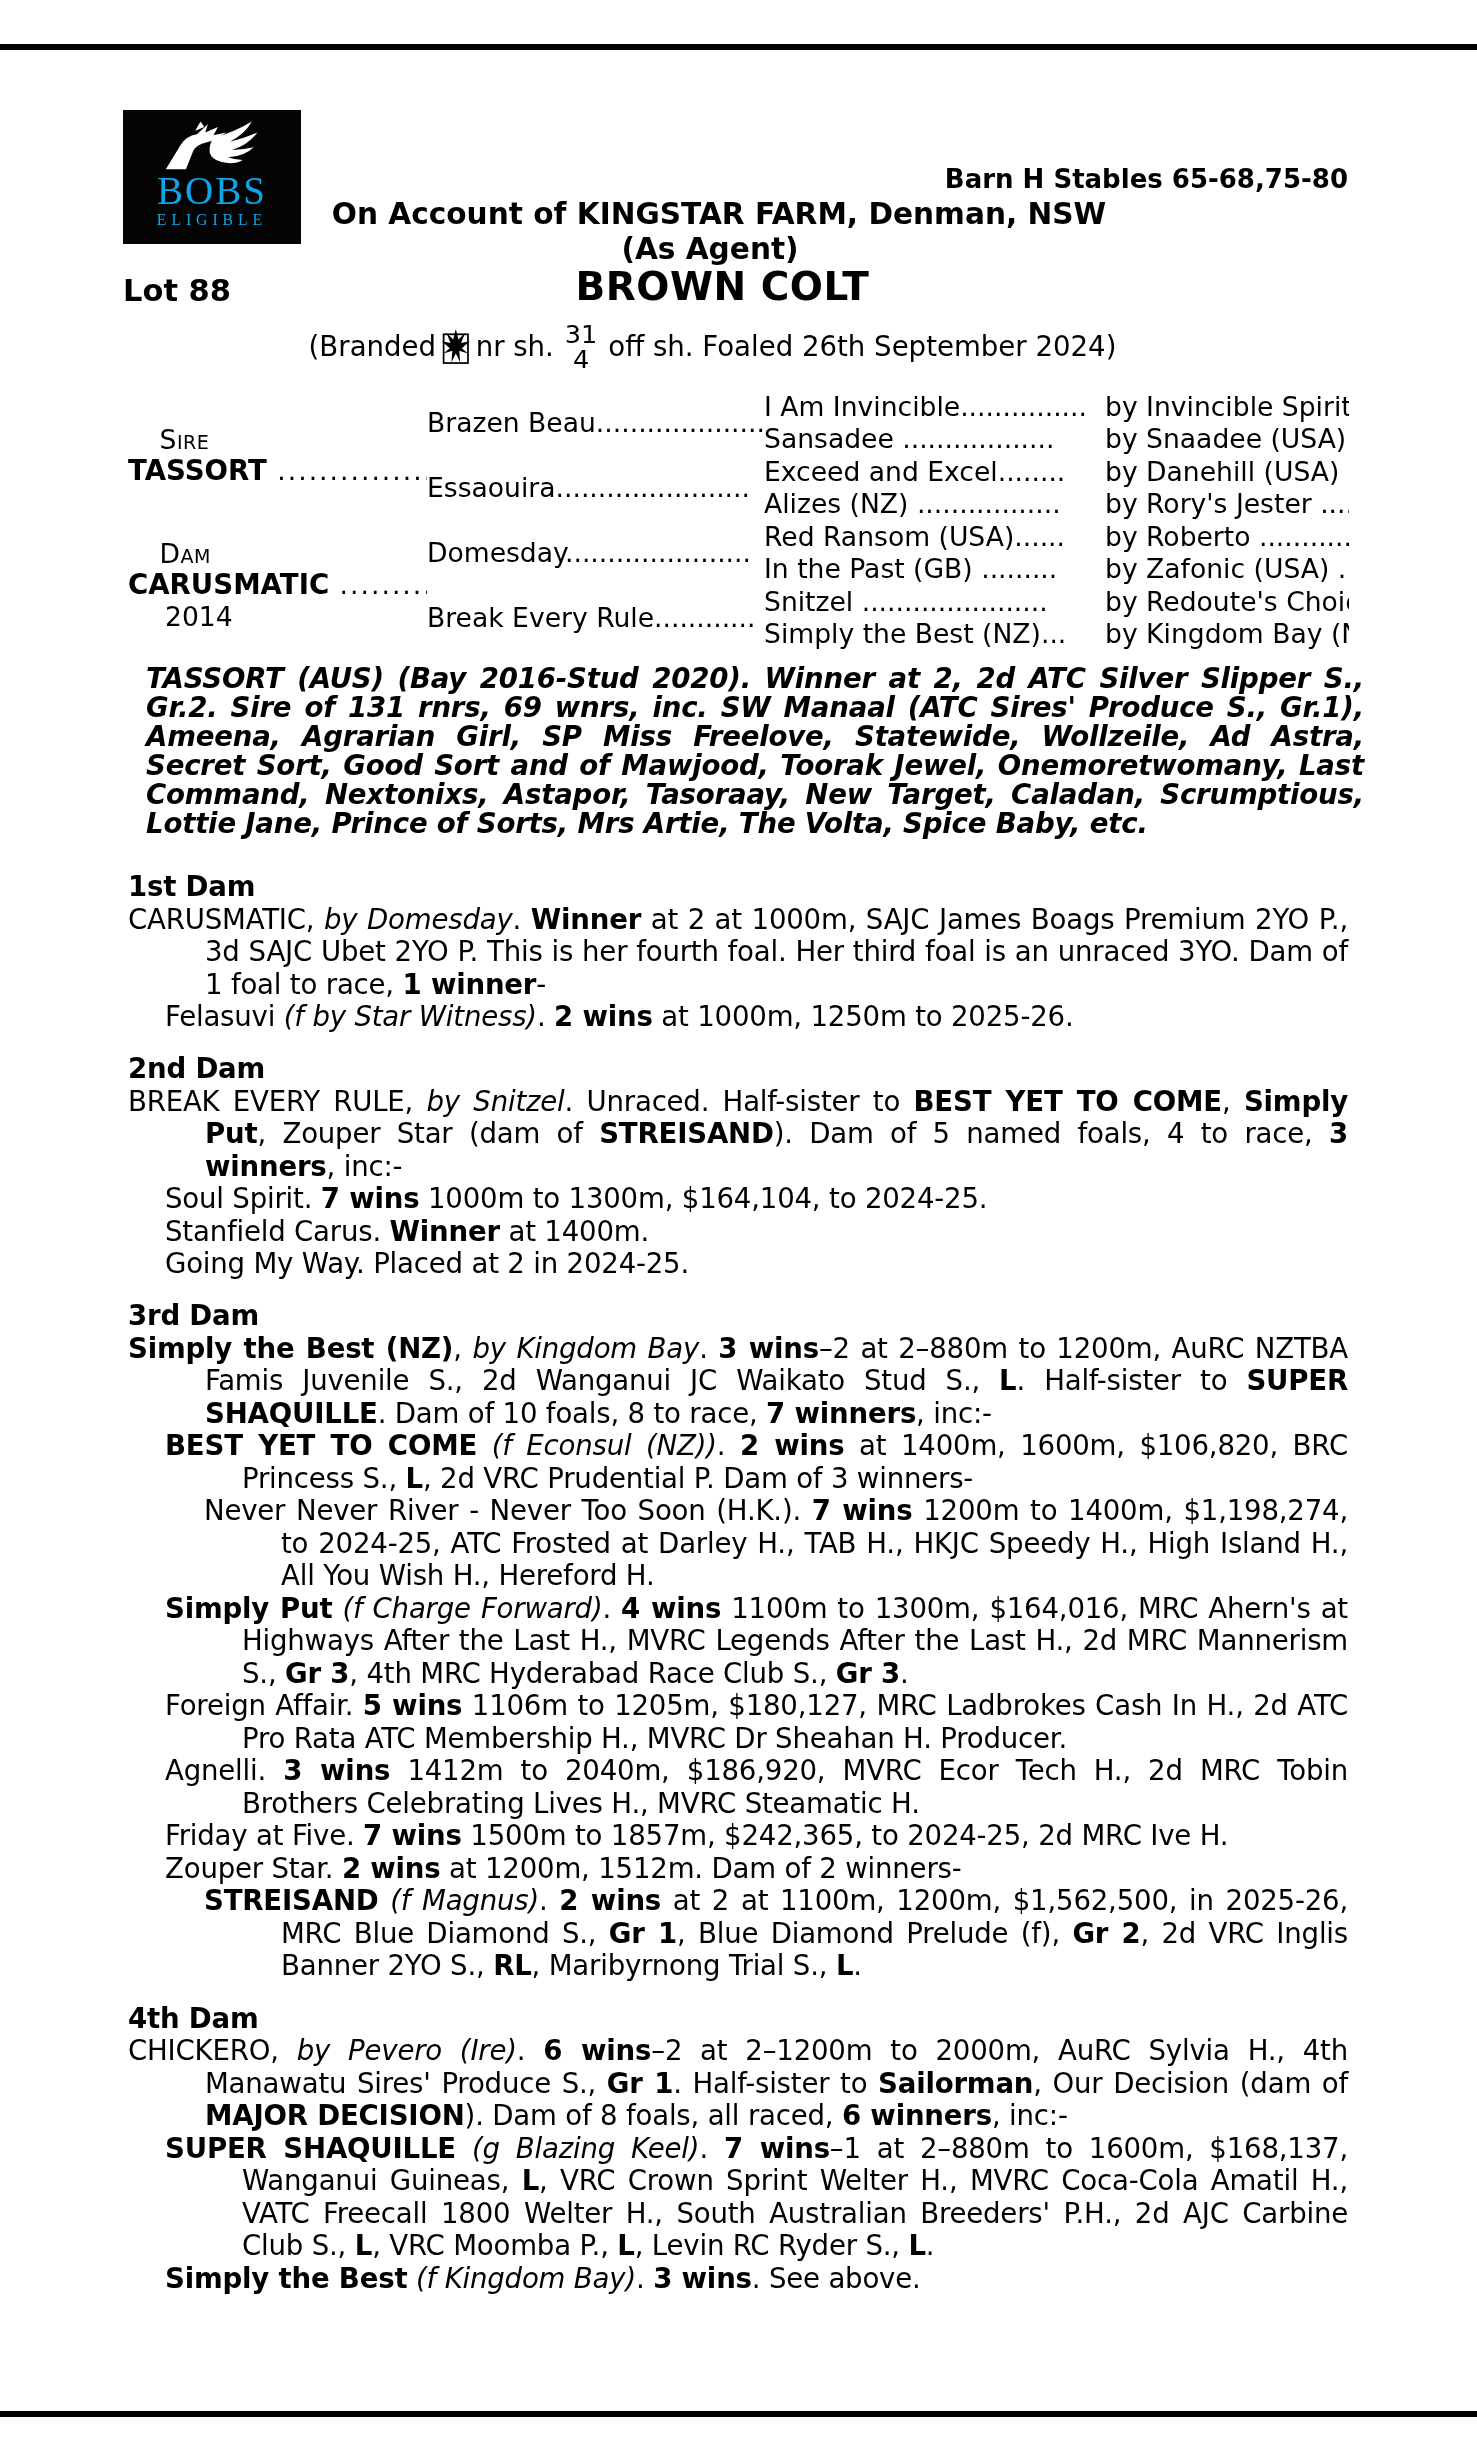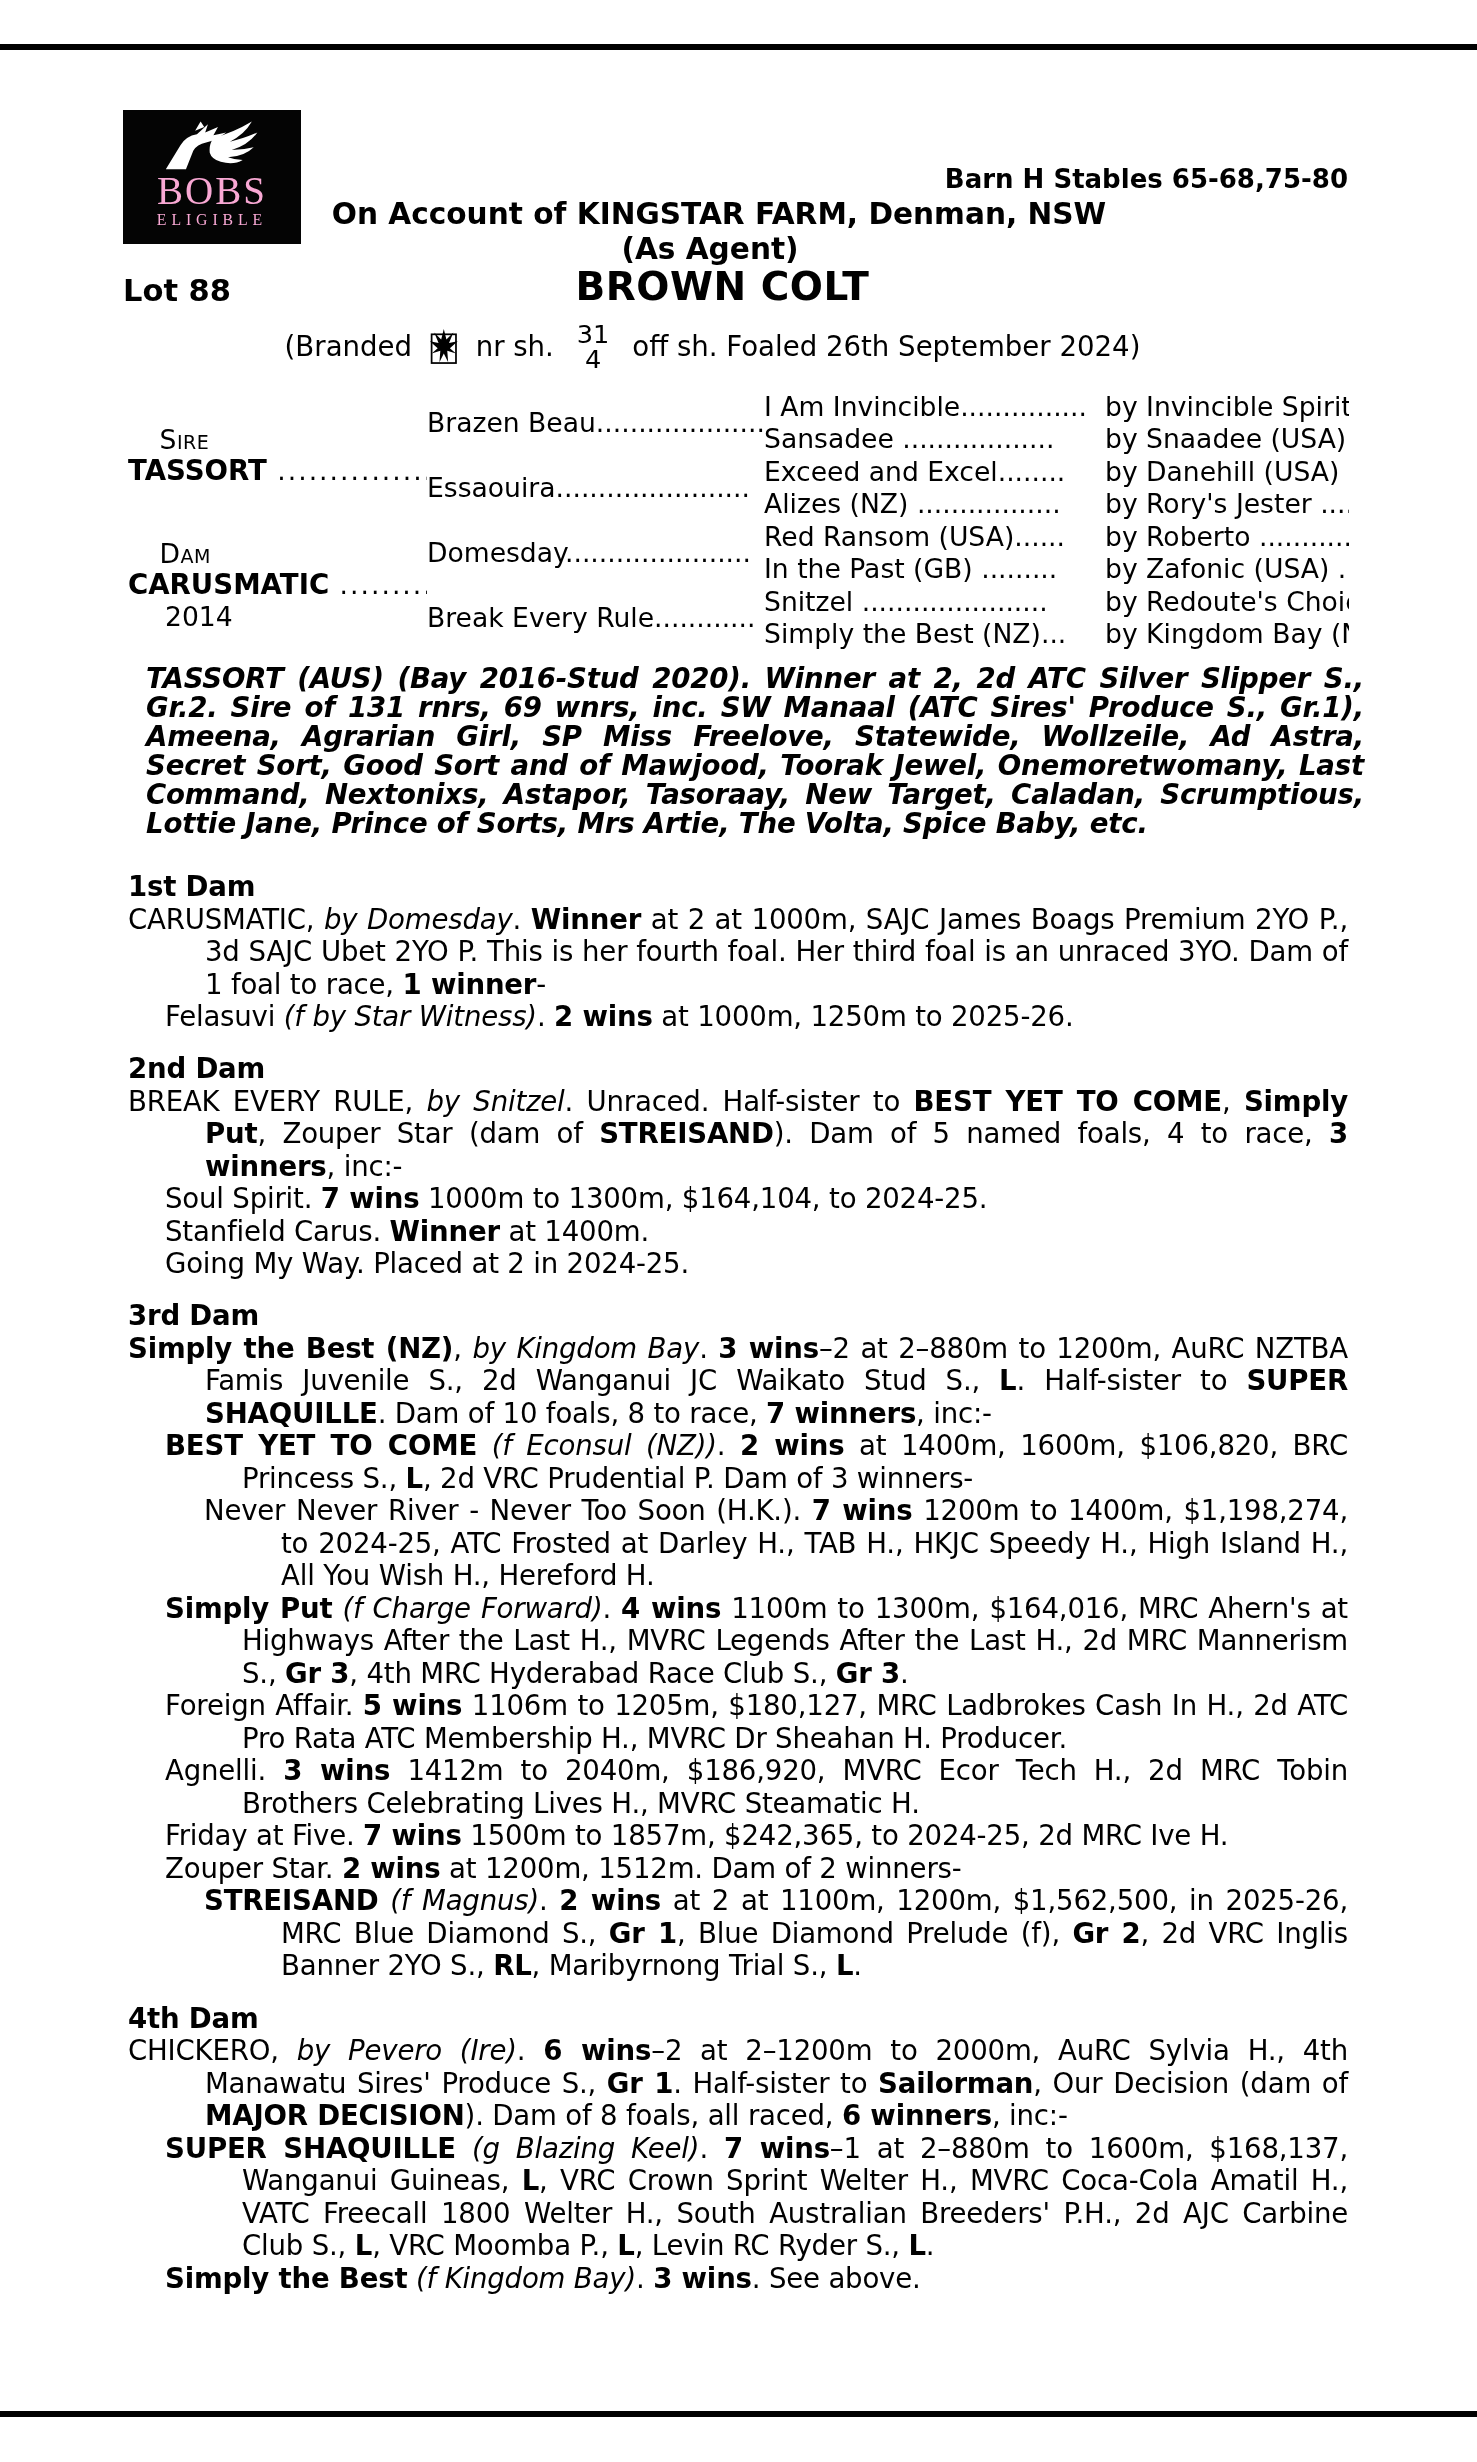--- a/index.html
+++ b/index.html
@@ -10,21 +10,21 @@
     font-family:"DejaVu Sans","Liberation Sans",sans-serif;
     overflow:hidden;
   }
   .rule{position:absolute;left:0;width:1478px;height:5.9px;background:#000;}
   .rule-top{top:44px;}
   .rule-bottom{top:2411px;}
 
   
   .logo{
     position:absolute;left:123px;top:110px;width:178px;height:134px;
-    background:#040404;color:#f9a8d4;
+    background:#040404;color:#0ea5e9;
     display:flex;flex-direction:column;align-items:center;justify-content:flex-start;
   }
   .logo-art{margin-top:5.9px;height:55px;}
   .logo-word{
     font-family:"Liberation Serif","DejaVu Serif",serif;
     font-size:39px;line-height:39px;letter-spacing:2px;font-weight:400;
   }
   .logo-sub{
     font-family:"Liberation Serif","DejaVu Serif",serif;
     font-size:15.8px;line-height:19.7px;letter-spacing:4.9px;
@@ -44,21 +44,21 @@
   .lot{
     position:absolute;top:272px;left:123px;
     font-weight:700;font-size:30.5px;line-height:37px;
   }
   .page-title{
     position:absolute;top:264px;left:0;width:1445px;
     text-align:center;font-weight:700;font-size:39px;line-height:45px;letter-spacing:0.5px;
   }
   .branded-line{
     position:absolute;top:317px;left:0;width:1425px;
-    display:flex;align-items:center;justify-content:center;gap:17px;
+    display:flex;align-items:center;justify-content:center;gap:5px;
     font-size:27.6px;line-height:59px;
   }
   .brand-mark{display:inline-block;}
   .frac{
     display:inline-flex;flex-direction:column;align-items:center;
     font-size:25.6px;line-height:24.6px;padding:0 5.9px;
   }
 
   
   .pedigree{

